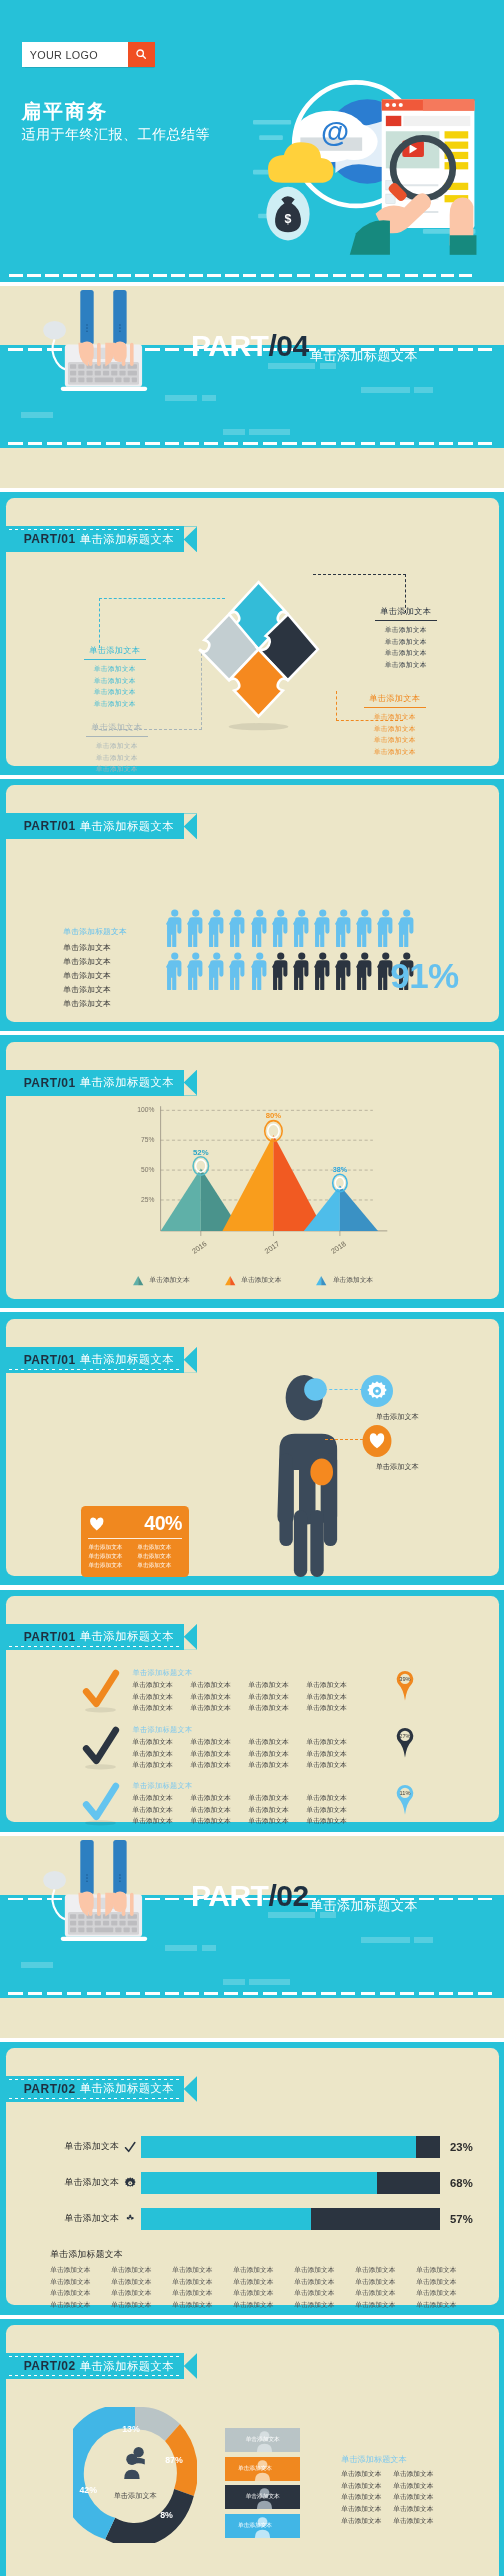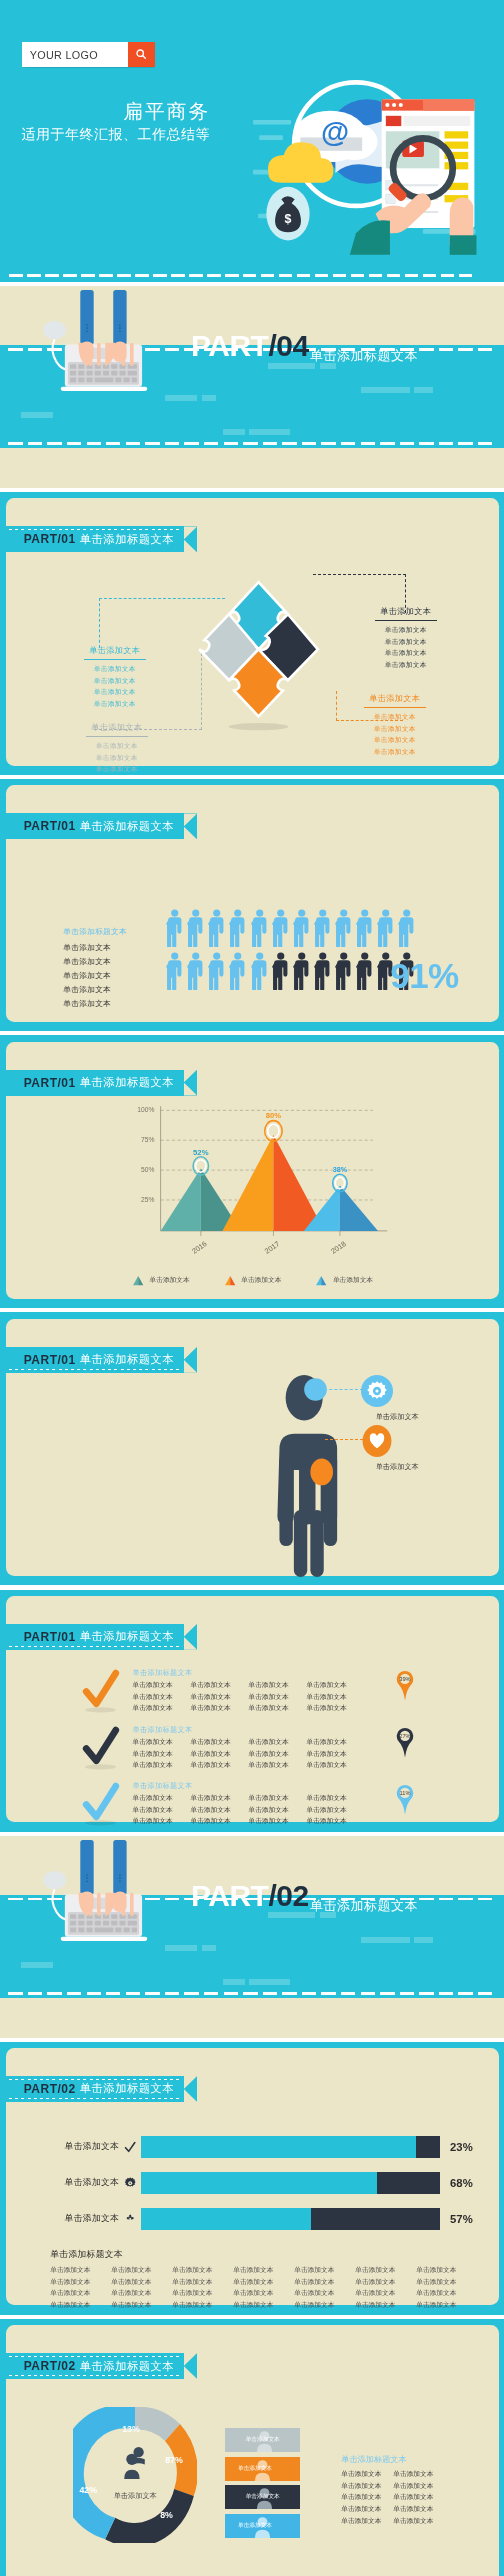--- a/index.html
+++ b/index.html
@@ -30,21 +30,21 @@
     display:flex; align-items:center; padding:0 9.3px 0 8.2px;
     width:106px; letter-spacing:0.3px;
   }
   .logo-search {
     background:#f04f23; width:27px; display:flex;
     align-items:center; justify-content:center;
   }
   .logo-search svg { width:12.4px; height:12.4px; }
 
   .cover-text { position:absolute; left:21.6px; top:100px; }
-  .cover-sub1 { color:#ffffff; font-size:19.6px; letter-spacing:2.1px; font-weight:400; line-height:1.15;text-align:right; }
+  .cover-sub1 { color:#ffffff; font-size:19.6px; letter-spacing:2.1px; font-weight:700; line-height:1.15; }
   .cover-title { color:#ffffff; font-size:29px; font-weight:bold; letter-spacing:1.5px; line-height:1.18; margin-top:1px;}
   .cover-sub2 { color:#ffffff; font-size:14px; letter-spacing:0.5px; margin-top:3.1px; }
 
   .cover-art { position:absolute; right:10.3px; top:59px; width:242px; height:196px; }
 
   .dash-line { position:absolute; left:0; right:0; height:3.1px; display:flex; gap:4.6px; padding:0 9.3px; }
   .dash-line i { flex:0 0 13.4px; height:3.1px; background:#ffffff; display:block; }
 
   
   .divider { height:202px; background:#ece6c8; position:relative; }
@@ -726,20 +726,37 @@
       <div style="position:absolute;left:319px;top:120px;width:38px;border-top:1.5px dashed #f0881f;"></div>
       <div style="position:absolute;left:355px;top:106px;">
         <svg width="32" height="32" viewBox="0 0 62 62">
           <ellipse cx="31" cy="31" rx="28" ry="31" fill="#f0881f"></ellipse>
           <path d="M31 45 q-14 -10 -14 -20 q0 -9 7 -9 q5 0 7 6 q2 -6 7 -6 q7 0 7 9 q0 10 -14 20 z" fill="#ffffff"></path>
         </svg>
       </div>
       <div style="position:absolute;left:355px;top:143px;width:72px;text-align:center;font-size:7.2px;color:#3b3b3b;">单击添加文本</div>
 
 
+      <div class="hcard" style="left:75px;top:187px;background:#f0881f;">
+        <div class="top">
+          <svg width="17.5" height="17.5" viewBox="0 0 34 34">
+            <path d="M17 30 q-13 -10 -13 -18 q0 -7 6 -7 q5 0 7 5 q2 -5 7 -5 q6 0 6 7 q0 8 -13 18 z" fill="#ffffff"></path>
+          </svg>
+          <span class="pct">40%</span>
+        </div>
+        <div class="sep"></div>
+        <div class="lines">
+          <span>单击添加文本</span>
+          <span>单击添加文本</span>
+          <span>单击添加文本</span>
+          <span>单击添加文本</span>
+          <span>单击添加文本</span>
+          <span>单击添加文本</span>
+        </div>
+      </div>
 
     </div>
   </section>
 
   <div class="gap-beige"></div>
 
   <section class="slide slide-teal" id="slide-checks">
     <div class="slide-inner">
 
       <div class="ribbon">

